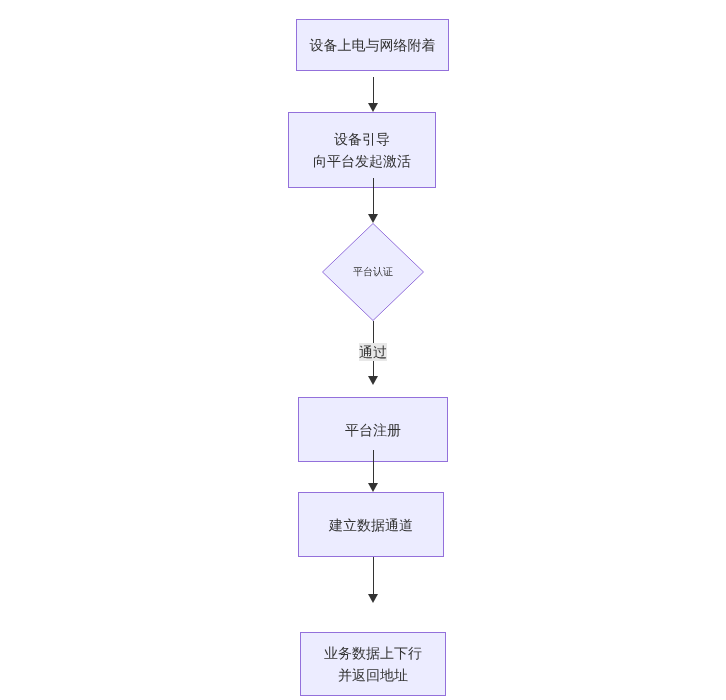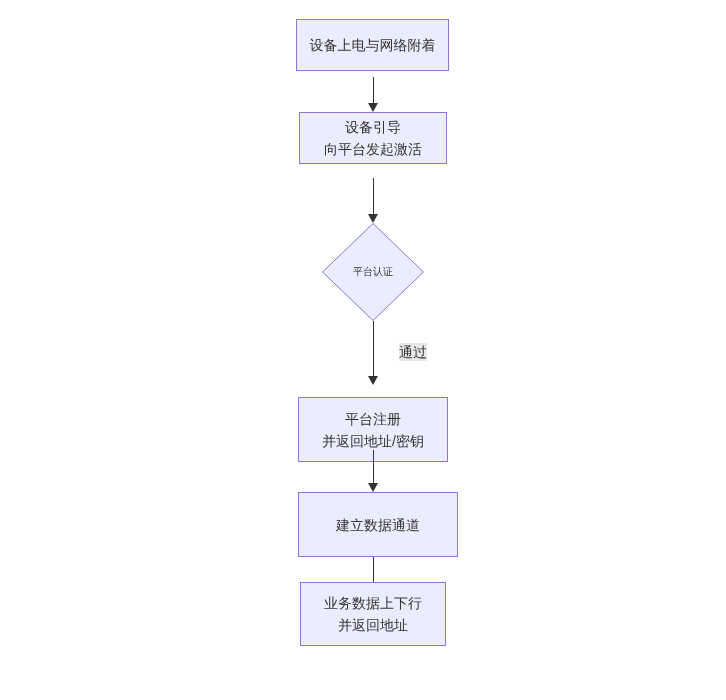--- a/index.html
+++ b/index.html
@@ -26,24 +26,24 @@
     line-height: 22px;
     display: flex;
     flex-direction: column;
     align-items: center;
     justify-content: center;
     text-align: center;
   }
   .node .line { display: block; white-space: nowrap; }
 
   .n1 { left: 296px; top: 19px;  width: 153px; height: 52px; }
-  .n2 { left: 299px; top: 112px; width: 148px; height: 52px; }
+  .n2 { left: 288px; top: 112px; width: 148px; height: 76px; }
   .n4 { left: 298px; top: 397px; width: 150px; height: 65px; }
-  .n5 { left: 298px; top: 492px; width: 160px; height: 65px; }
-  .n6 { left: 300px; top: 582px; width: 146px; height: 64px; }
+  .n5 { left: 298px; top: 492px; width: 146px; height: 65px; }
+  .n6 { left: 300px; top: 632px; width: 146px; height: 64px; }
 
   
   .diamond-wrap {
     position: absolute;
     left: 322px; top: 223px;
     width: 102px; height: 98px;
   }
   .diamond-wrap svg { position: absolute; left: 0; top: 0; }
   .diamond-wrap polygon {
     fill: var(--node-fill, #ECECFF);
@@ -88,21 +88,20 @@
     position: absolute;
     left: 50%;
     top: 22px;
     transform: translateX(-50%);
     background: var(--edge-label-bg, #e8e8e8);
     color: var(--text, #333333);
     font-size: 14px;
     line-height: 18px;
     padding: 0 0;
     white-space: nowrap;
-    margin-left: 40px;
   }
 </style>
 </head>
 <body>
 
 <div class="canvas">
 
   <div class="node n1">
     <span class="line">设备上电与网络附着</span>
   </div>
@@ -130,21 +129,20 @@
   </div>
 
   <div class="edge e3">
     <div class="edge-line"></div>
     <div class="edge-head"></div>
     <span class="edge-label">通过</span>
   </div>
 
   <div class="node n4">
     <span class="line">平台注册</span>
-    <span class="line">并返回地址/密钥</span>
   </div>
 
   <div class="edge e4">
     <div class="edge-line"></div>
     <div class="edge-head"></div>
   </div>
 
   <div class="node n5">
     <span class="line">建立数据通道</span>
   </div>

